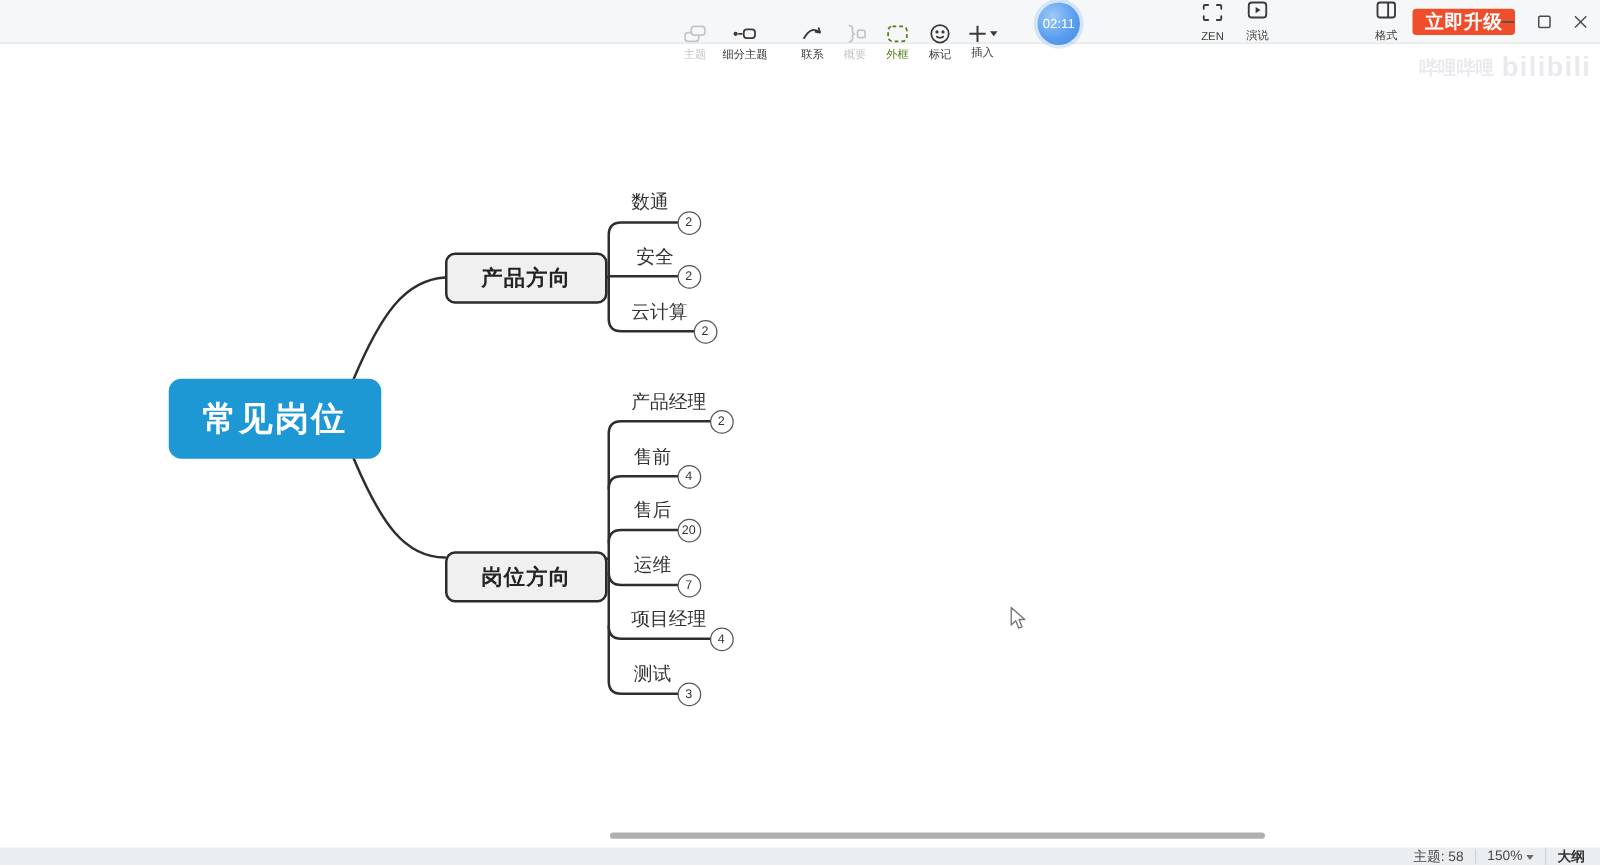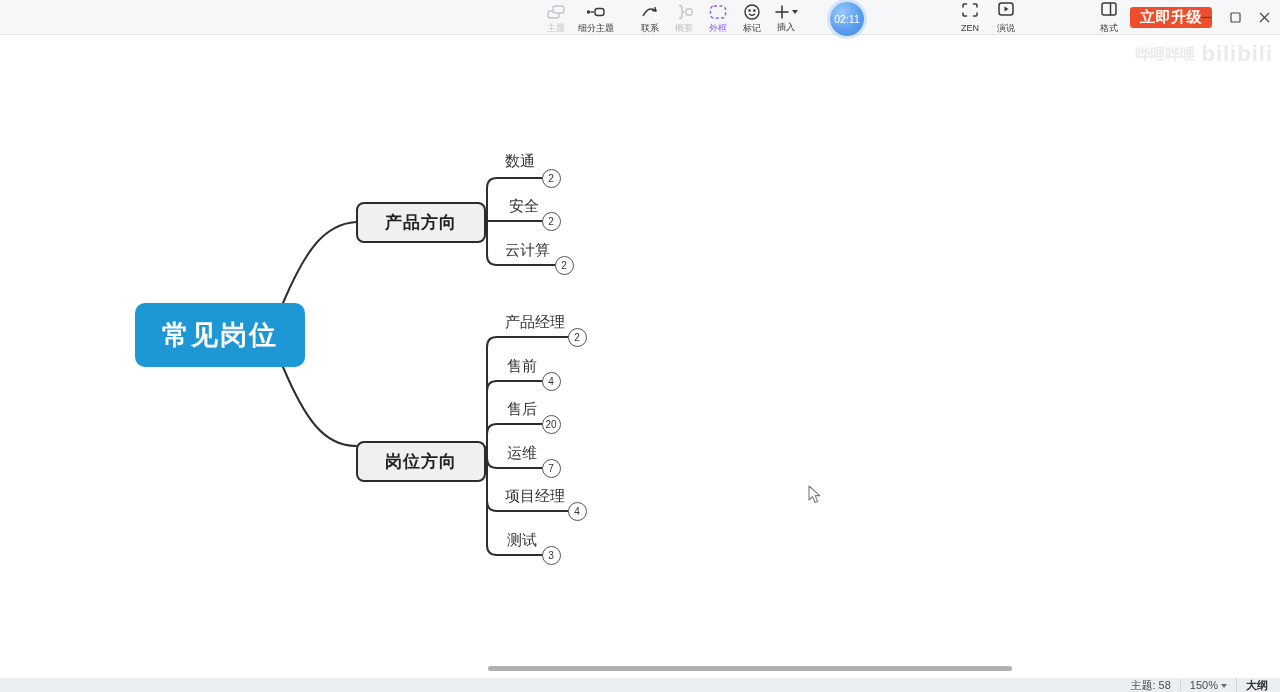--- a/index.html
+++ b/index.html
@@ -8,21 +8,21 @@
 
   
   .titlebar { position:absolute; left:0; top:0; width:1280px; height:35px;
     background:#f6f7f8; border-bottom:1px solid #e4e5e7; z-index:30; }
   .tb-left { position:absolute; left:0; top:0; height:35px; display:flex; align-items:center; }
   .icon-btn { width:32px; height:35px; display:flex; align-items:center; justify-content:center; color:#3c3c3c; cursor:pointer; }
   .doc-info { margin-left:6px; line-height:1.1; }
   .doc-title { font-size:12px; font-weight:bold; color:#2f2f2f; }
   .doc-sub { font-size:10px; color:#a0a0a0; margin-top:2px; }
 
-  .tools { position:absolute; left:539px; top:1px; height:35px; display:flex; align-items:center; }
+  .tools { position:absolute; left:539px; top:16px; height:35px; display:flex; align-items:center; }
   .tool { width:34px; height:35px; display:flex; flex-direction:column; align-items:center; justify-content:center; color:#3a3a3a; cursor:pointer; }
   .tool.wide { width:46px; }
   .tool.gap { margin-right:14px; }
   .tool .t-label { font-size:9px; margin-top:1px; white-space:nowrap; }
   .tool.disabled { color:#c3c5c8; cursor:default; }
   .tool svg { display:block; }
   .ins-row { display:flex; align-items:center; gap:2px; }
 
   .timer { position:absolute; left:830px; top:2px; width:34px; height:34px; border-radius:50%;
     background:radial-gradient(circle at 35% 32%, #9ccafa 0%, #5b9ef0 55%, #3f87e0 100%);
@@ -107,21 +107,21 @@
     </div>
     <div class="tool disabled">
       <span>
         <svg width="20" height="18" viewBox="0 0 20 18" fill="none" stroke="currentColor" stroke-width="1.4">
             <path d="M5 2.5 Q8 2.5 8 5 L8 7 Q8 9 10 9 Q8 9 8 11 L8 13 Q8 15.5 5 15.5"></path>
             <rect x="12" y="6" width="6" height="6" rx="1.5"></rect>
           </svg>
       </span>
       <span class="t-label">概要</span>
     </div>
-    <div class="tool" style="color:#8b5cf6;">
+    <div class="tool" style="color:#4d7c0f;">
       <span>
         <svg width="20" height="18" viewBox="0 0 20 18" fill="none" stroke="currentColor" stroke-width="1.4">
             <rect x="2.5" y="3" width="15" height="12" rx="3.5" stroke-dasharray="3 2.4"></rect>
           </svg>
       </span>
       <span class="t-label">外框</span>
     </div>
     <div class="tool">
       <span>
         <svg width="20" height="18" viewBox="0 0 20 18" fill="none" stroke="currentColor" stroke-width="1.4">

